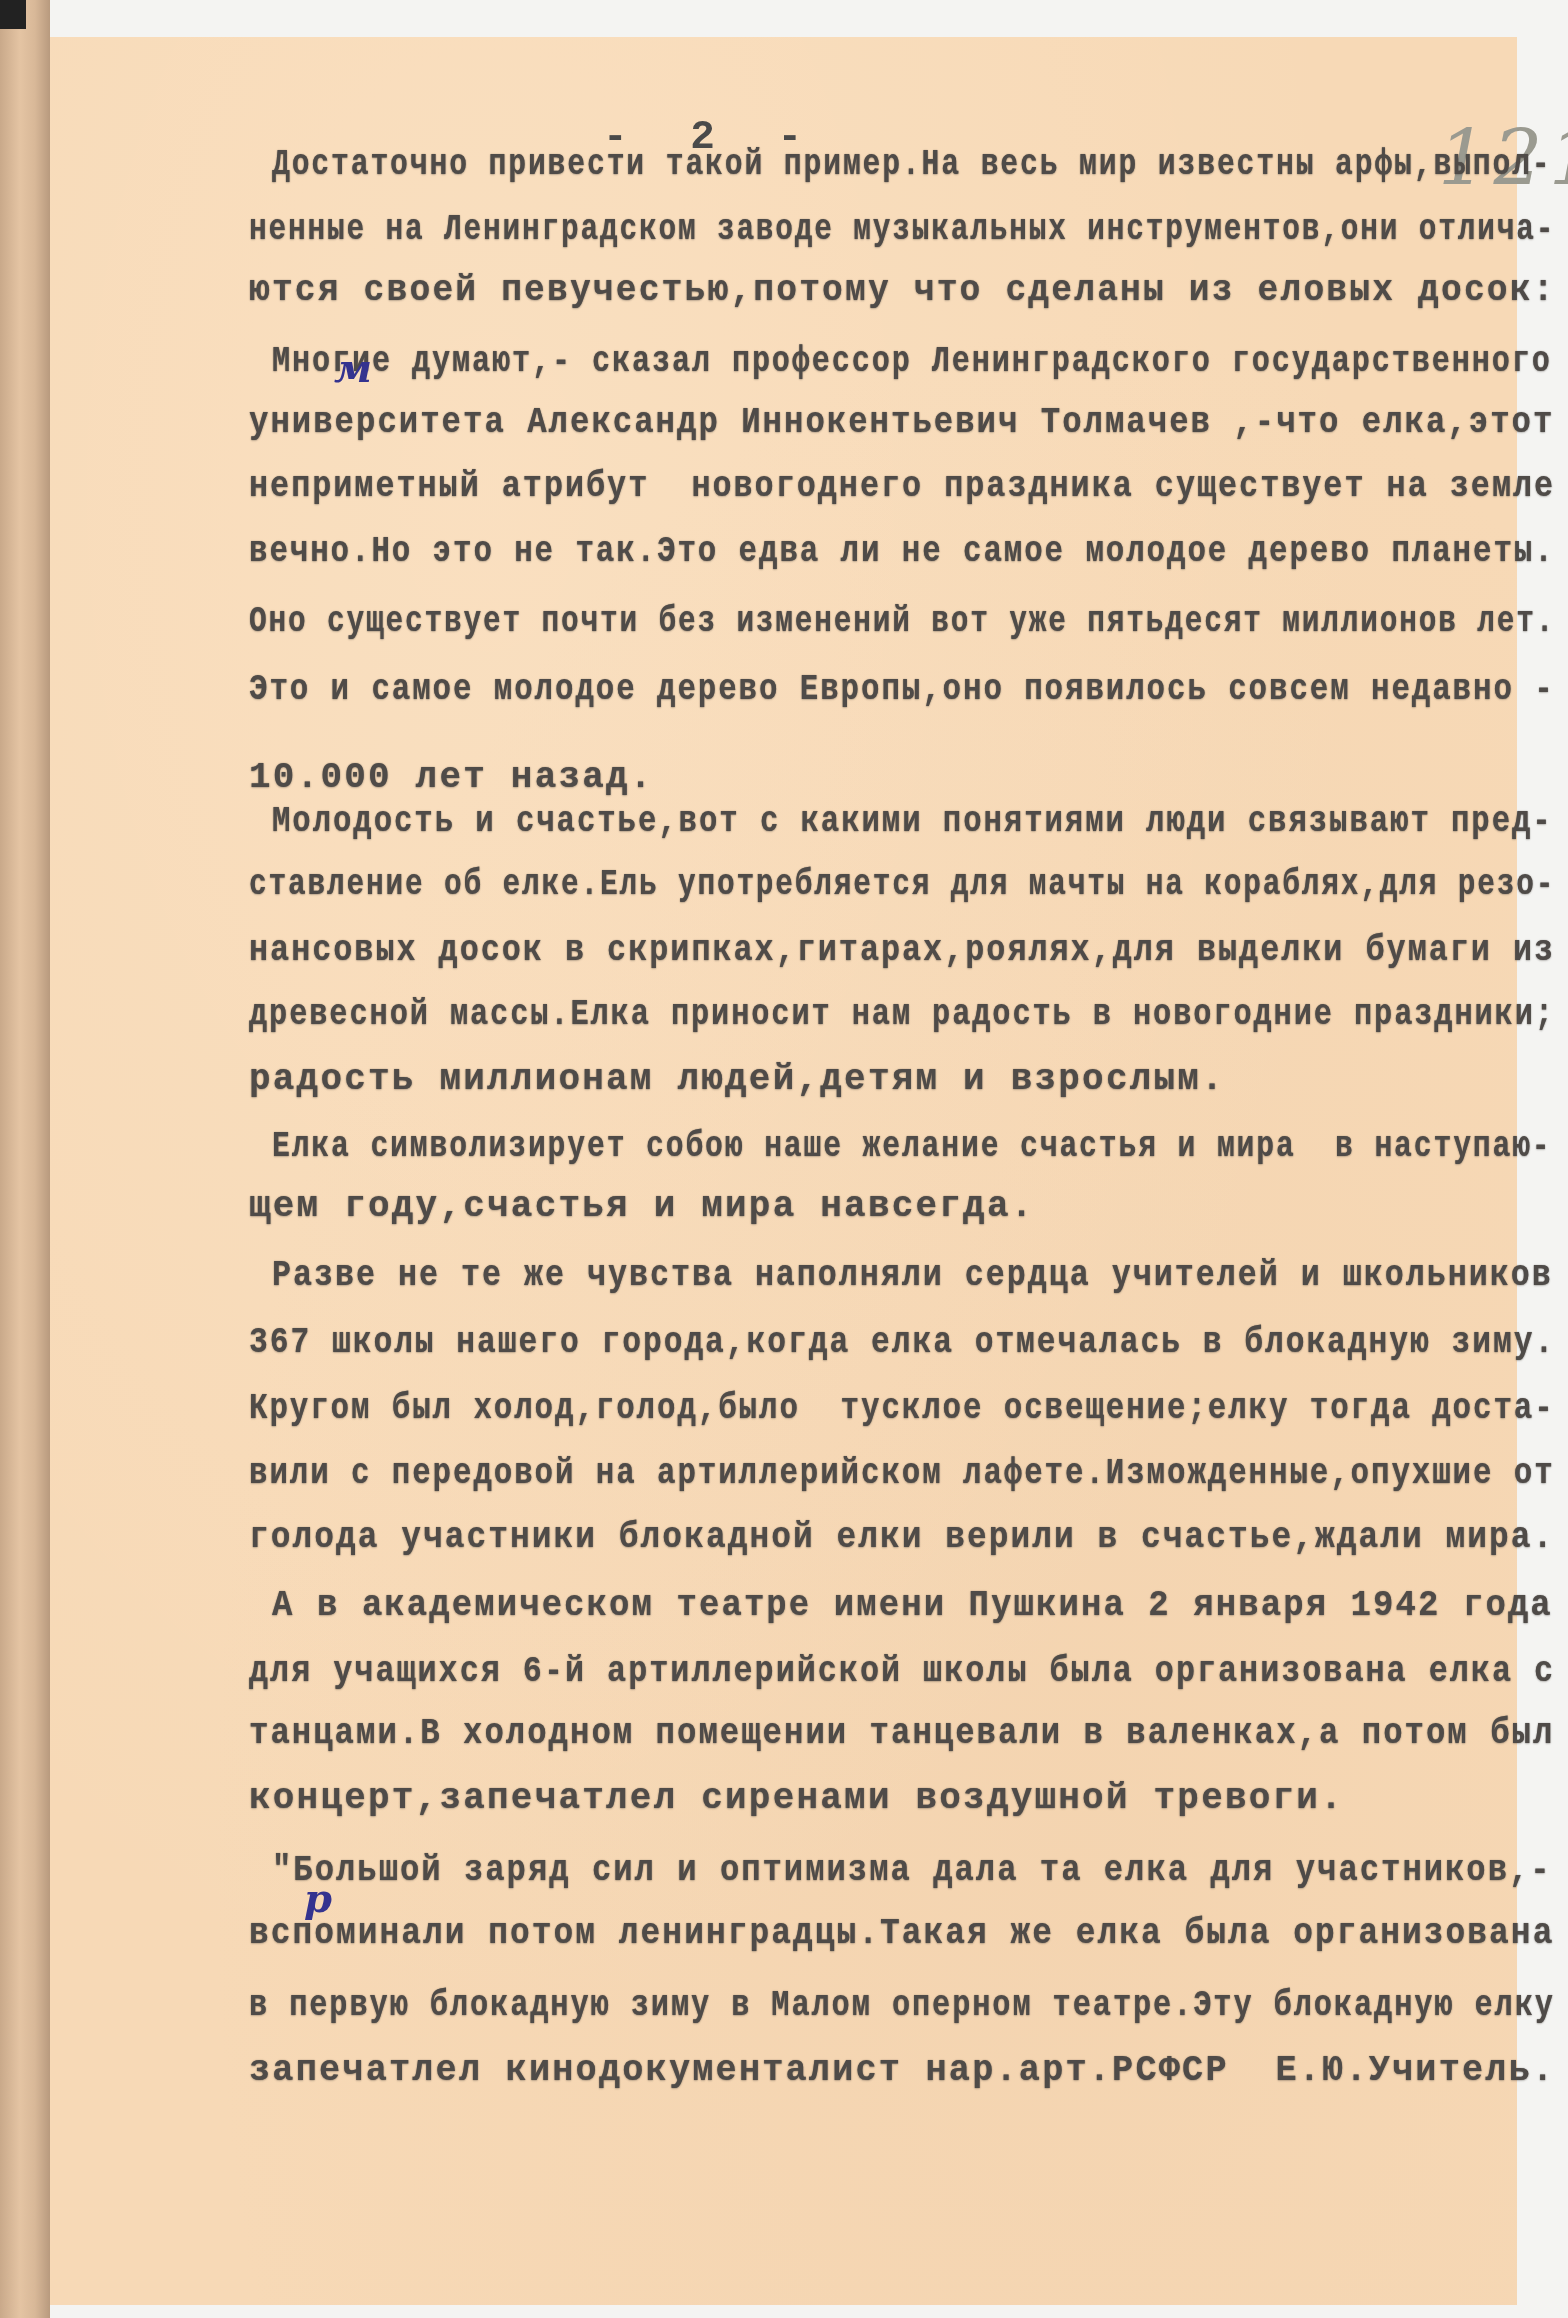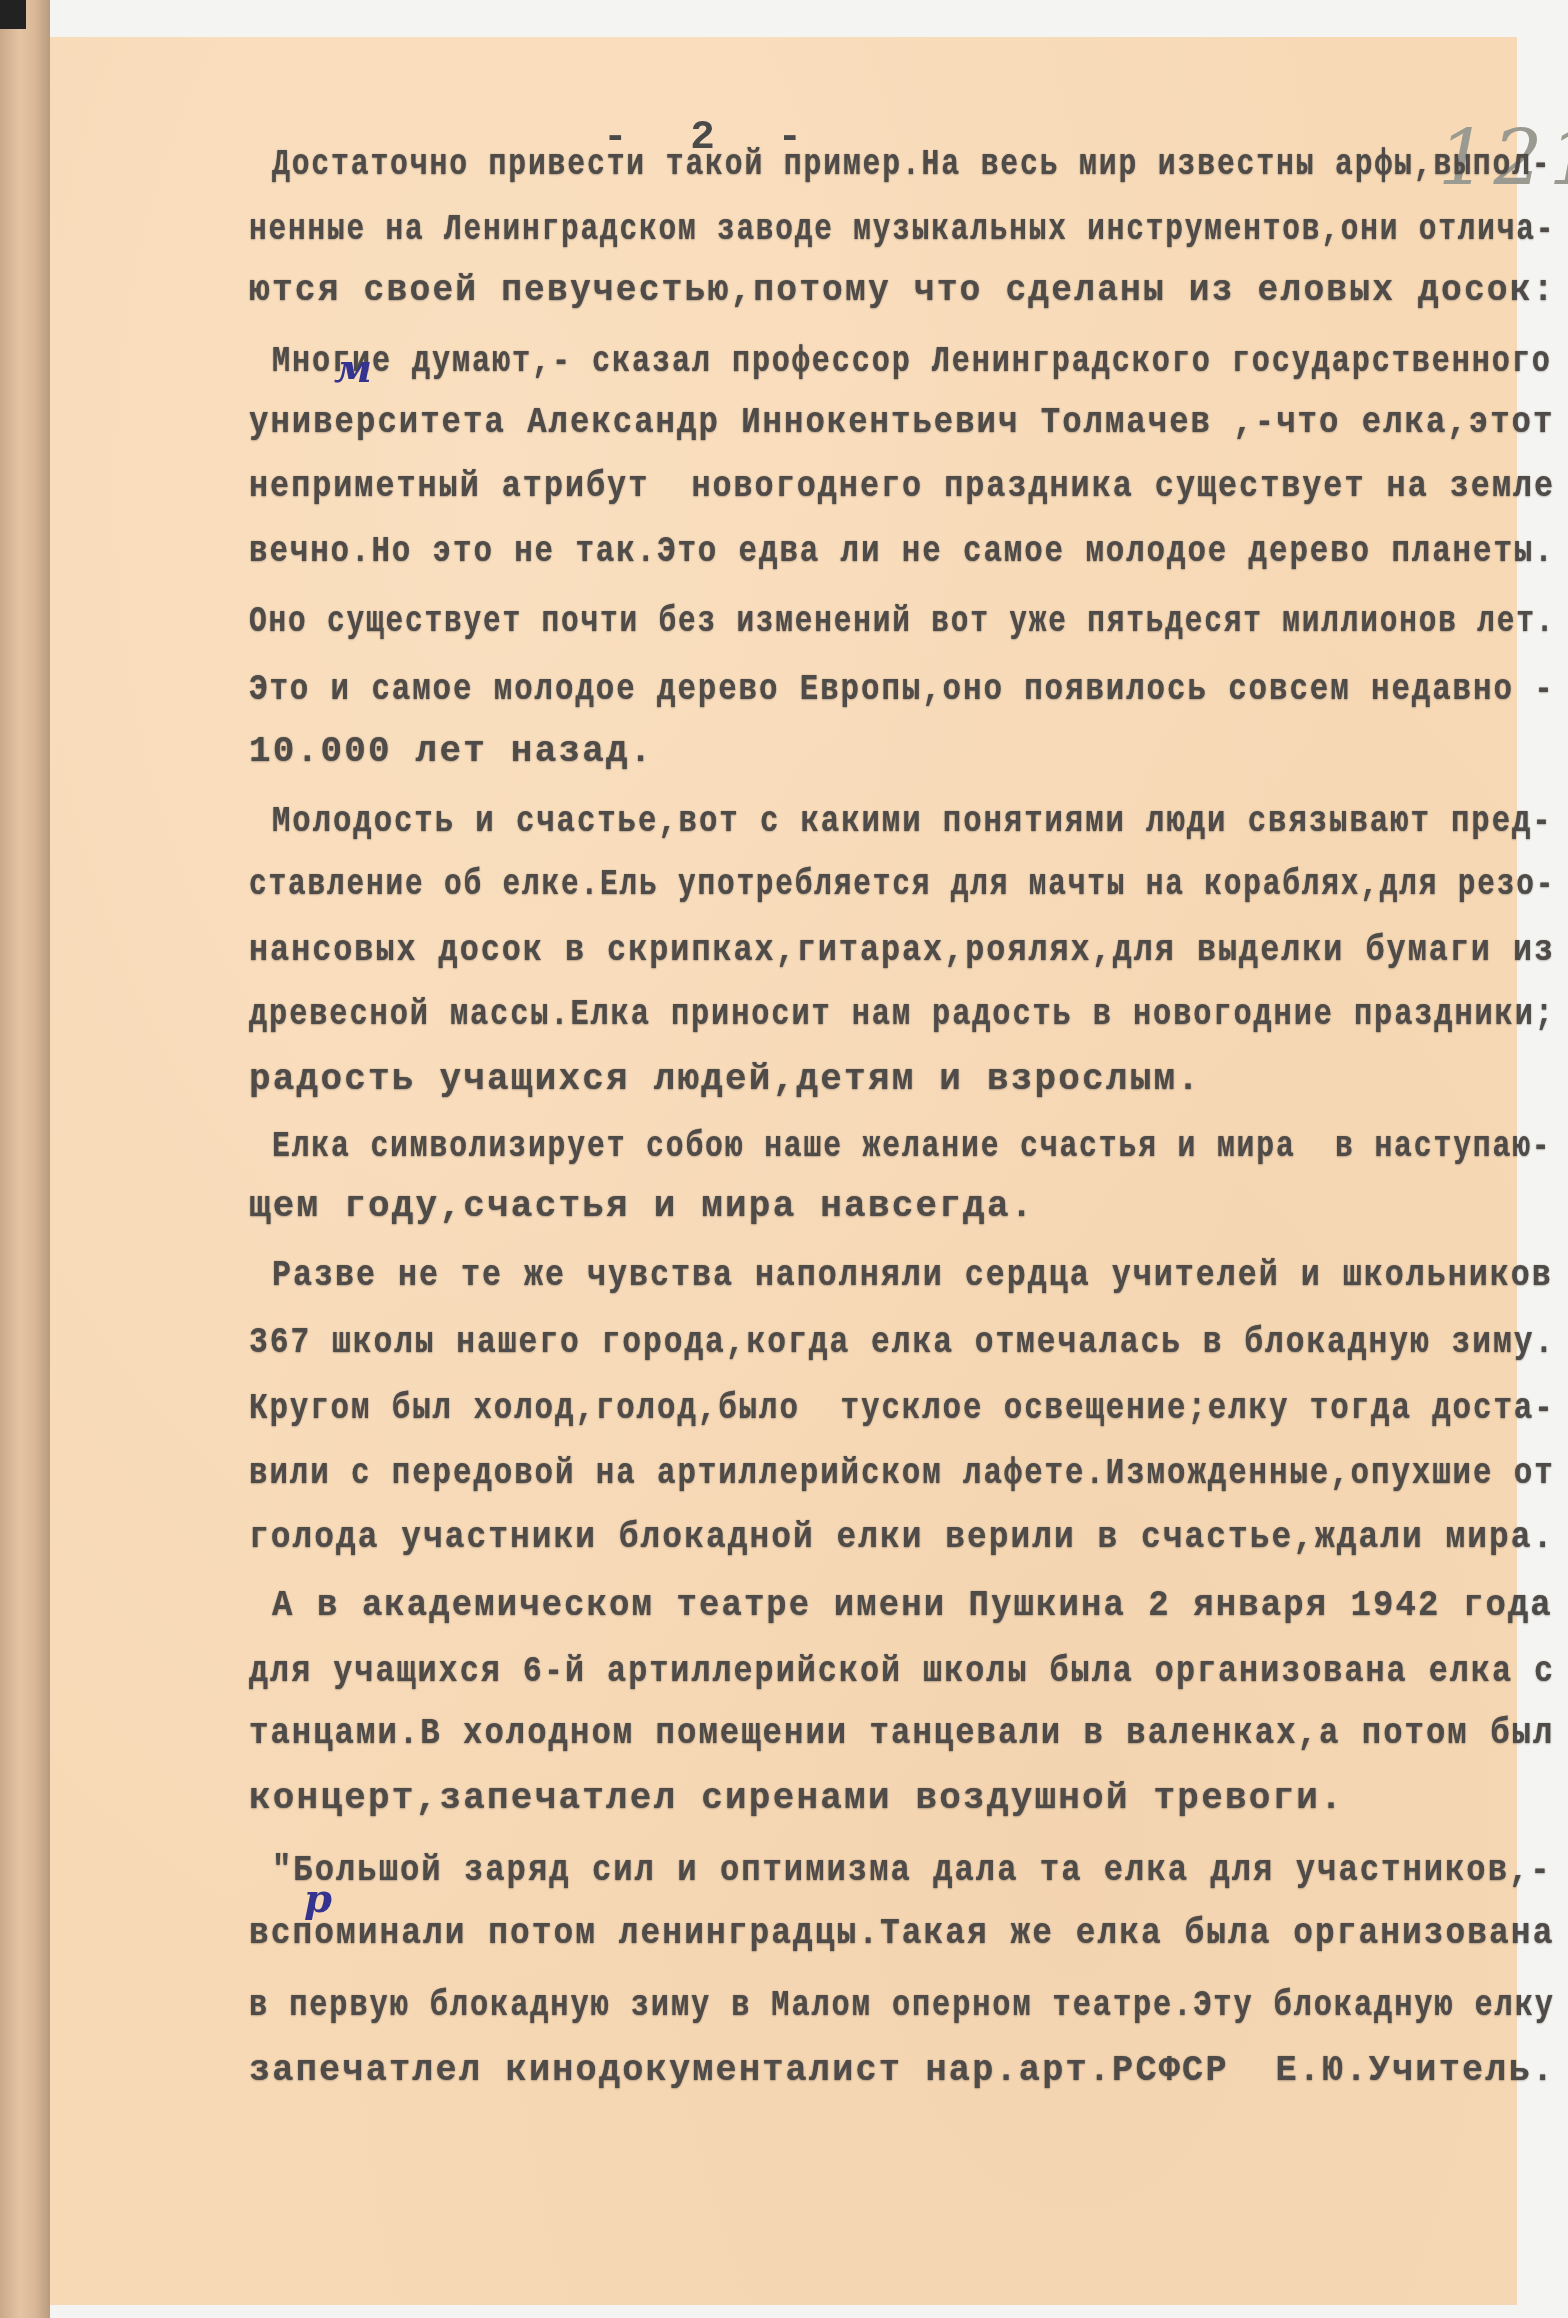--- a/index.html
+++ b/index.html
@@ -56,26 +56,26 @@
   <div id="lines">
       <div class="line indent" style="top: 108px; transform-origin: left top; transform: scaleX(0.827);">Достаточно привести такой пример.На весь мир известны арфы,выпол-</div>
       <div class="line" style="top: 173px; transform-origin: left top; transform: scaleX(0.819);">ненные на Ленинградском заводе музыкальных инструментов,они отлича-</div>
       <div class="line" style="top: 234px; transform-origin: left top; transform: scaleX(0.963);">ются своей певучестью,потому что сделаны из еловых досок:</div>
       <div class="line indent" style="top: 305px; transform-origin: left top; transform: scaleX(0.84);">Многие думают,- сказал профессор Ленинградского государственного</div>
       <div class="line" style="top: 366px; transform-origin: left top; transform: scaleX(0.899);">университета Александр Иннокентьевич Толмачев ,-что елка,этот</div>
       <div class="line" style="top: 430px; transform-origin: left top; transform: scaleX(0.885);">неприметный атрибут  новогоднего праздника существует на земле</div>
       <div class="line" style="top: 495px; transform-origin: left top; transform: scaleX(0.857);">вечно.Но это не так.Это едва ли не самое молодое дерево планеты.</div>
       <div class="line" style="top: 565px; transform-origin: left top; transform: scaleX(0.819);">Оно существует почти без изменений вот уже пятьдесят миллионов лет.</div>
       <div class="line" style="top: 633px; transform-origin: left top; transform: scaleX(0.857);">Это и самое молодое дерево Европы,оно появилось совсем недавно -</div>
-      <div class="line" style="top: 695px;">10.000 лет назад.</div>
+      <div class="line" style="top: 721px;">10.000 лет назад.</div>
       <div class="line indent" style="top: 765px; transform-origin: left top; transform: scaleX(0.854);">Молодость и счастье,вот с какими понятиями люди связывают пред-</div>
       <div class="line" style="top: 828px; transform-origin: left top; transform: scaleX(0.819);">ставление об елке.Ель употребляется для мачты на кораблях,для резо-</div>
       <div class="line" style="top: 894px; transform-origin: left top; transform: scaleX(0.885);">нансовых досок в скрипках,гитарах,роялях,для выделки бумаги из</div>
       <div class="line" style="top: 958px; transform-origin: left top; transform: scaleX(0.844);">древесной массы.Елка приносит нам радость в новогодние праздники;</div>
-      <div class="line" style="top: 1023px;">радость учащихся людей,детям и взрослым.</div>
+      <div class="line" style="top: 1023px;">радость миллионам людей,детям и взрослым.</div>
       <div class="line indent" style="top: 1090px; transform-origin: left top; transform: scaleX(0.827);">Елка символизирует собою наше желание счастья и мира  в наступаю-</div>
       <div class="line" style="top: 1150px;">щем году,счастья и мира навсегда.</div>
       <div class="line indent" style="top: 1219px; transform-origin: left top; transform: scaleX(0.882);">Разве не те же чувства наполняли сердца учителей и школьников</div>
       <div class="line" style="top: 1286px; transform-origin: left top; transform: scaleX(0.871);">367 школы нашего города,когда елка отмечалась в блокадную зиму.</div>
       <div class="line" style="top: 1352px; transform-origin: left top; transform: scaleX(0.857);">Кругом был холод,голод,было  тусклое освещение;елку тогда доста-</div>
       <div class="line" style="top: 1417px; transform-origin: left top; transform: scaleX(0.857);">вили с передовой на артиллерийском лафете.Изможденные,опухшие от</div>
       <div class="line" style="top: 1481px; transform-origin: left top; transform: scaleX(0.914);">голода участники блокадной елки верили в счастье,ждали мира.</div>
       <div class="line indent" style="top: 1549px; transform-origin: left top; transform: scaleX(0.944);">А в академическом театре имени Пушкина 2 января 1942 года</div>
       <div class="line" style="top: 1615px; transform-origin: left top; transform: scaleX(0.885);">для учащихся 6-й артиллерийской школы была организована елка с</div>
       <div class="line" style="top: 1677px; transform-origin: left top; transform: scaleX(0.899);">танцами.В холодном помещении танцевали в валенках,а потом был</div>

